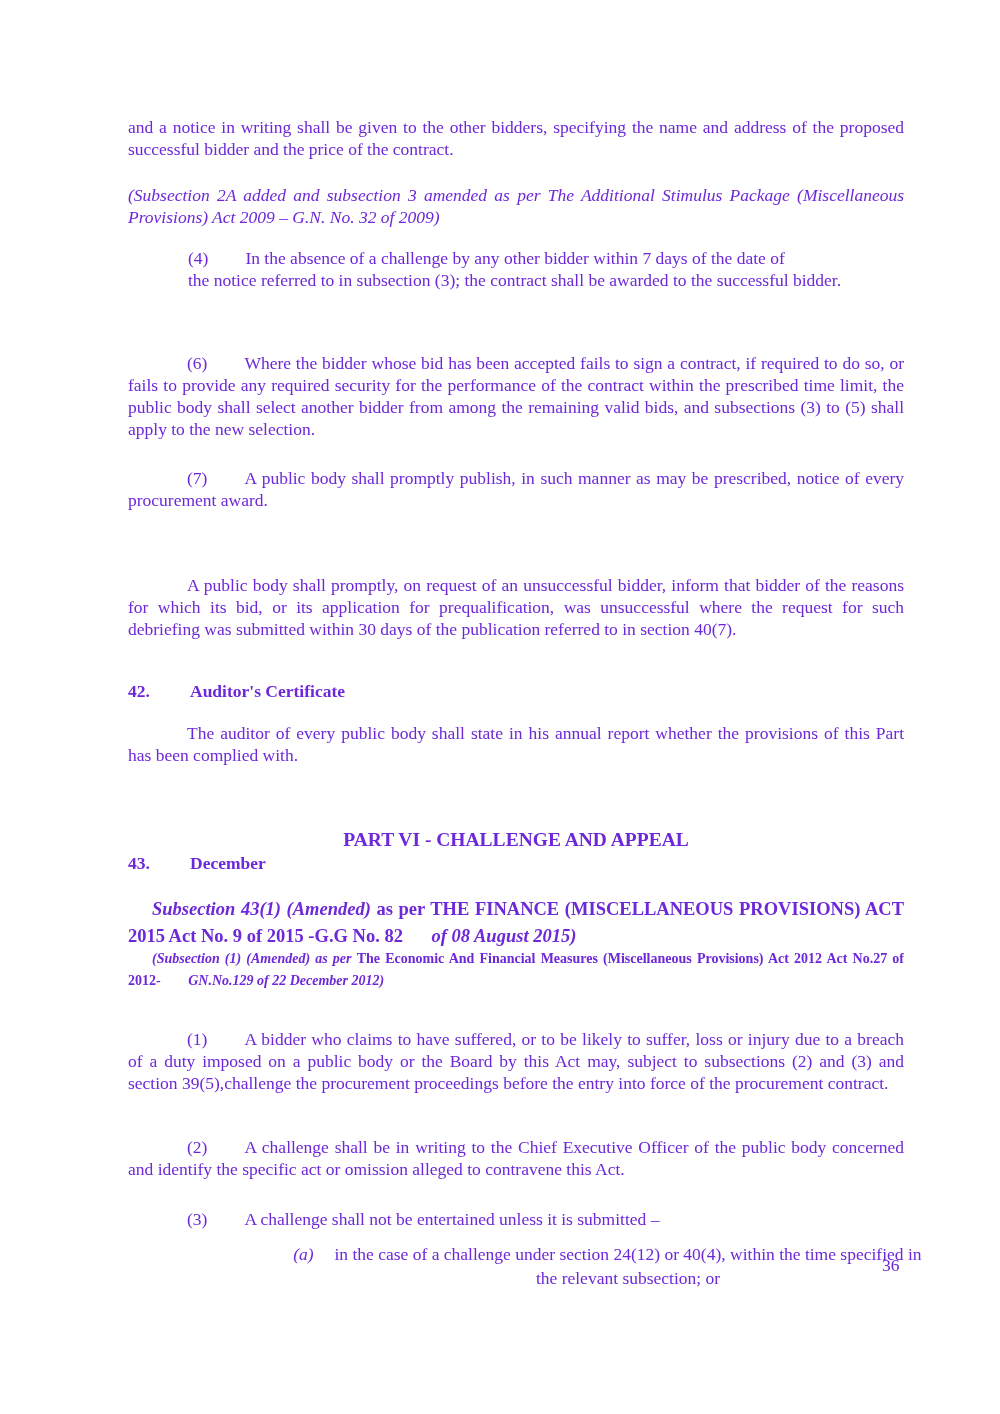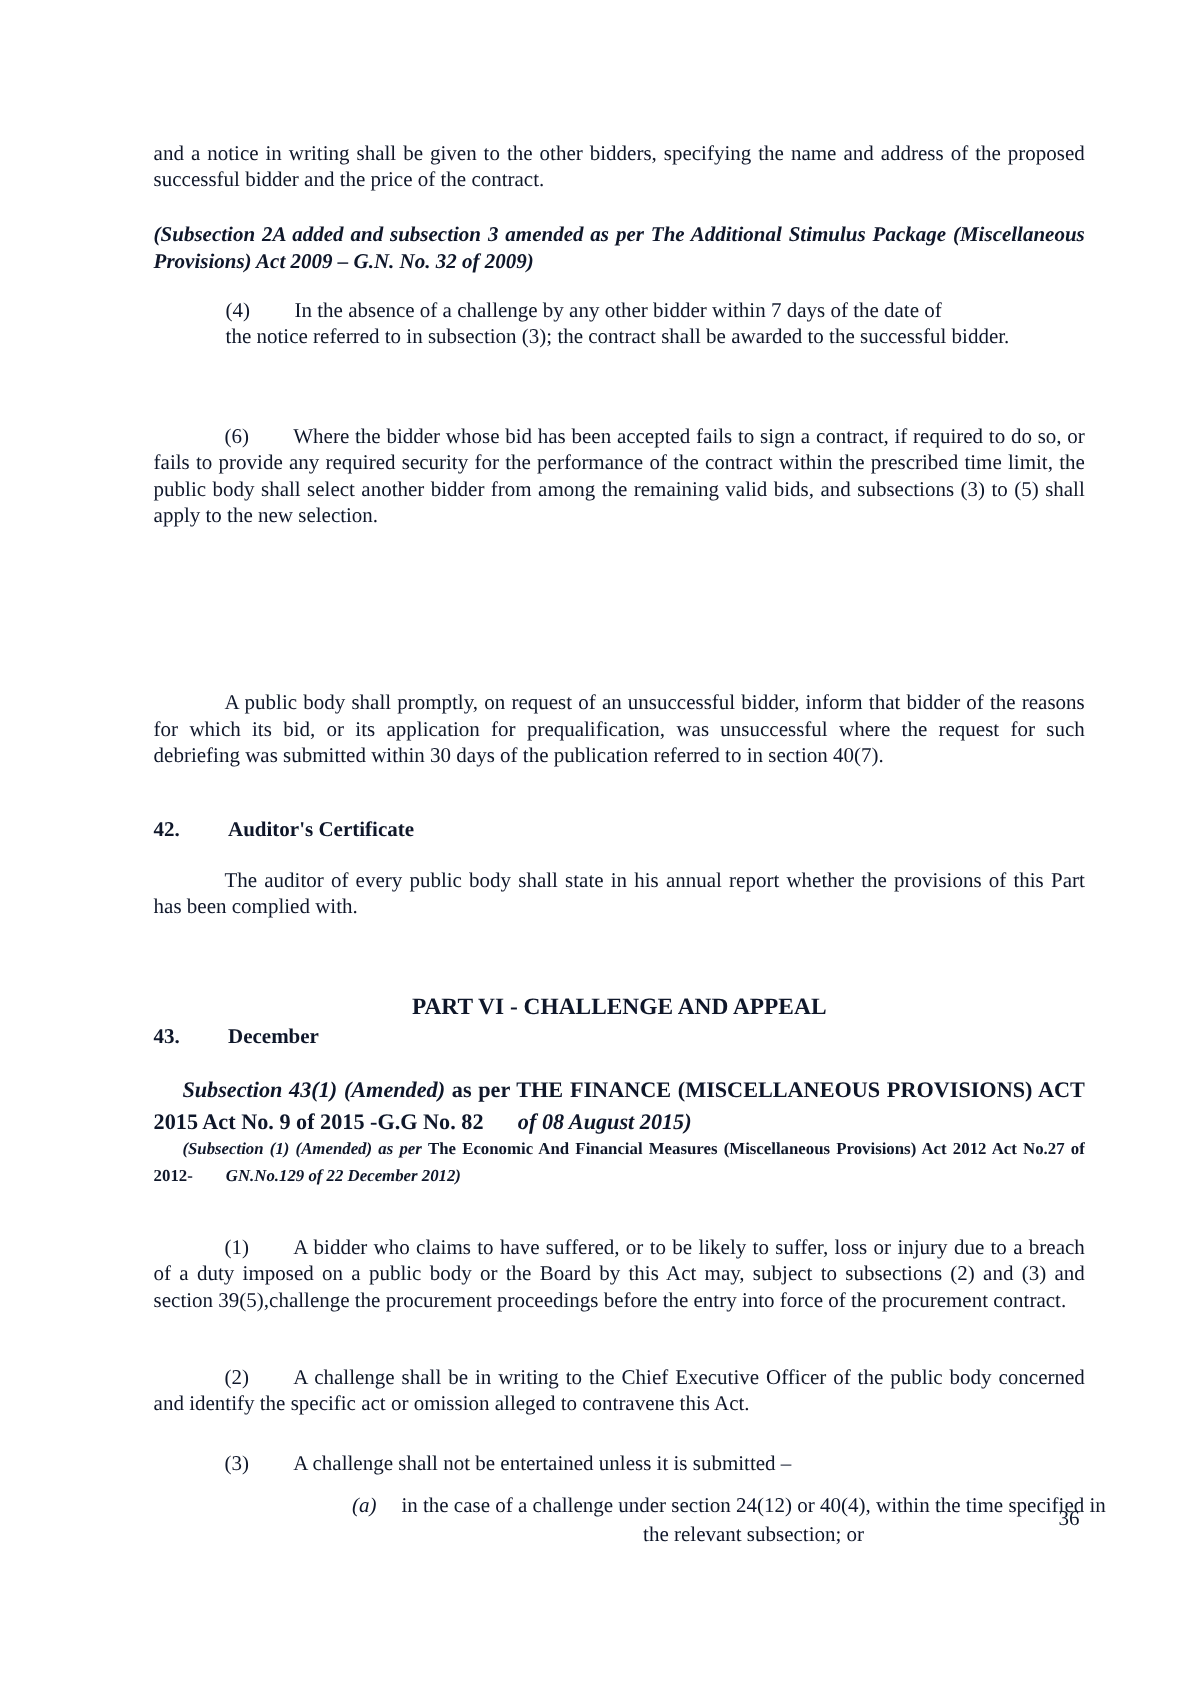--- a/index.html
+++ b/index.html
@@ -6,21 +6,21 @@
     margin: 0;
     padding: 0;
     background: #ffffff;
   }
   .page {
     position: relative;
     width: 983px;
     height: 1414px;
     background: #ffffff;
     font-family: "Liberation Serif", serif;
-    color: #0f172a;
+    color: #6d28d9;
     overflow: hidden;
   }
   .blk {
     position: absolute;
     left: 128px;
     width: 776px;
     font-size: 17.5px;
     line-height: 22px;
     text-align: justify;
   }
@@ -28,21 +28,21 @@
   .ind { text-indent: 59px; }
   .tab { display: inline-block; width: 37px; }
   
   .s4block {
     padding-left: 60px;
     width: 760px;
     text-align: left;
   }
   
   .note-bi {
-    font-weight: bold;
+    font-weight: normal;
     font-style: italic;
   }
   
   .hd { font-weight: bold; text-align: left; }
   .hnum { display: inline-block; width: 62px; }
   
   .part {
     text-align: center;
     font-weight: bold;
     font-size: 19.5px;
@@ -95,20 +95,23 @@
   <div class="blk s4block" style="top:247px">
     <span>(4)</span><span class="tab"></span><span>In the absence of a challenge by any other bidder within 7 days of the date of</span><br>
     <span>the notice referred to in subsection (3); the contract shall be awarded to the successful bidder.</span>
   </div>
 
 
   <div class="blk ind" style="top:352px">
     <span>(6)</span><span class="tab"></span><span>Where the bidder whose bid has been accepted fails to sign a contract, if required to do so, or fails to provide any required security for the performance of the contract within the prescribed time limit, the public body shall select another bidder from among the remaining valid bids, and subsections (3) to (5) shall apply to the new selection.</span>
   </div>
 
+  <div class="blk ind" style="top:467px">
+    <span>(7)</span><span class="tab"></span><span>A public body shall promptly publish, in such manner as may be prescribed, notice of every procurement award.</span>
+  </div>
 
 
   <div class="blk ind" style="top:574px">A public body shall promptly, on request of an unsuccessful bidder, inform that bidder of the reasons for which its bid, or its application for prequalification, was unsuccessful where the request for such debriefing was submitted within 30 days of the publication referred to in section 40(7).</div>
 
   <div class="blk hd" style="top:680px">
     <span class="hnum">42.</span><span>Auditor's Certificate</span>
   </div>
 
   <div class="blk part" style="top:828px">PART VI - CHALLENGE AND APPEAL</div>
 

